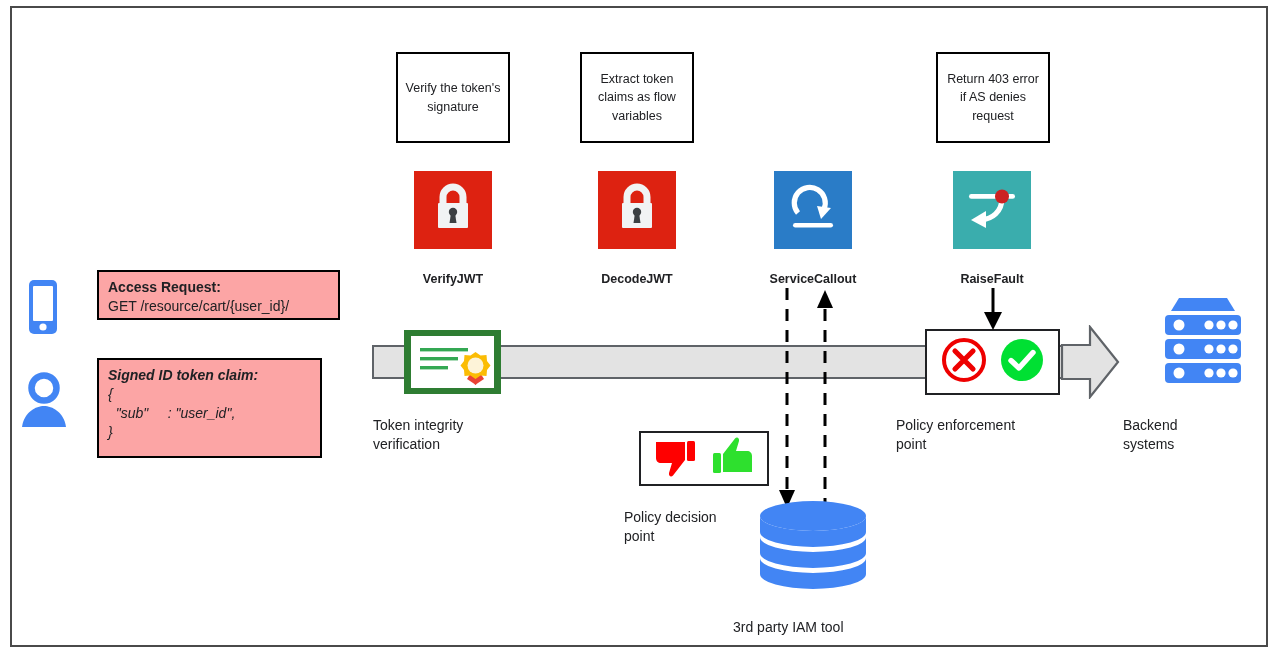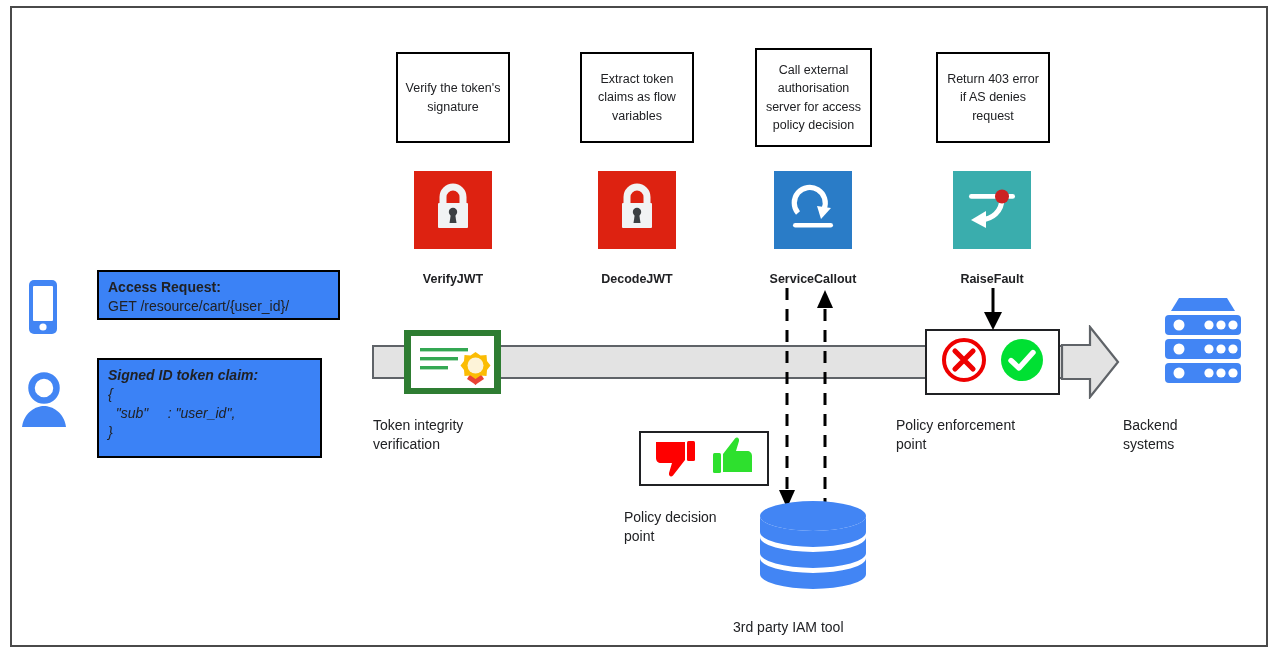--- a/index.html
+++ b/index.html
@@ -59,21 +59,21 @@
     text-align: center;
     font-size: 12.5px;
     font-weight: bold;
     color: #202124;
     white-space: nowrap;
   }
 
   
   .info-box {
     border: 2.5px solid #000;
-    background: #3b82f6;
+    background: #fca5a5;
     padding: 6px 9px;
     font-size: 14px;
     line-height: 1.35;
     color: #202124;
   }
   .info-box .hdr { font-weight: bold; display: block; }
   .info-box .ln { display: block; white-space: pre; }
 
   
   #flow-band {
@@ -126,21 +126,20 @@
 </style>
 </head>
 <body>
 
 <div id="canvas">
   <div id="frame" class="abs"></div>
 
 
   <div class="abs desc-box" style="left:580px; top:52px; width:114px; height:91px;">Extract token claims as flow variables</div>
   <div class="abs desc-box" style="left:396px; top:52px; width:114px; height:91px;">Verify the token's signature</div>
-  <div class="abs desc-box" style="left:755px; top:48px; width:117px; height:99px;">Call external authorisation server for access policy decision</div>
   <div class="abs desc-box" style="left:936px; top:52px; width:114px; height:91px;text-align:center;">Return 403 error if AS denies request</div>
 
   <div class="abs policy-tile" style="left:414px; top:171px; background:#dd2211;">
     <span>
       <svg width="46" height="52" viewBox="0 0 46 52">
         <path d="M13 22 V15 a10 10 0 0 1 20 0 V22" fill="none" stroke="#f1f3f4" stroke-width="7"></path>
         <rect x="8" y="21" width="30" height="25" rx="1" fill="#f1f3f4"></rect>
         <circle cx="23" cy="30" r="4.2" fill="#3c4043"></circle>
         <path d="M21 31 L25 31 L26.5 41 L19.5 41 Z" fill="#3c4043"></path>
       </svg>

